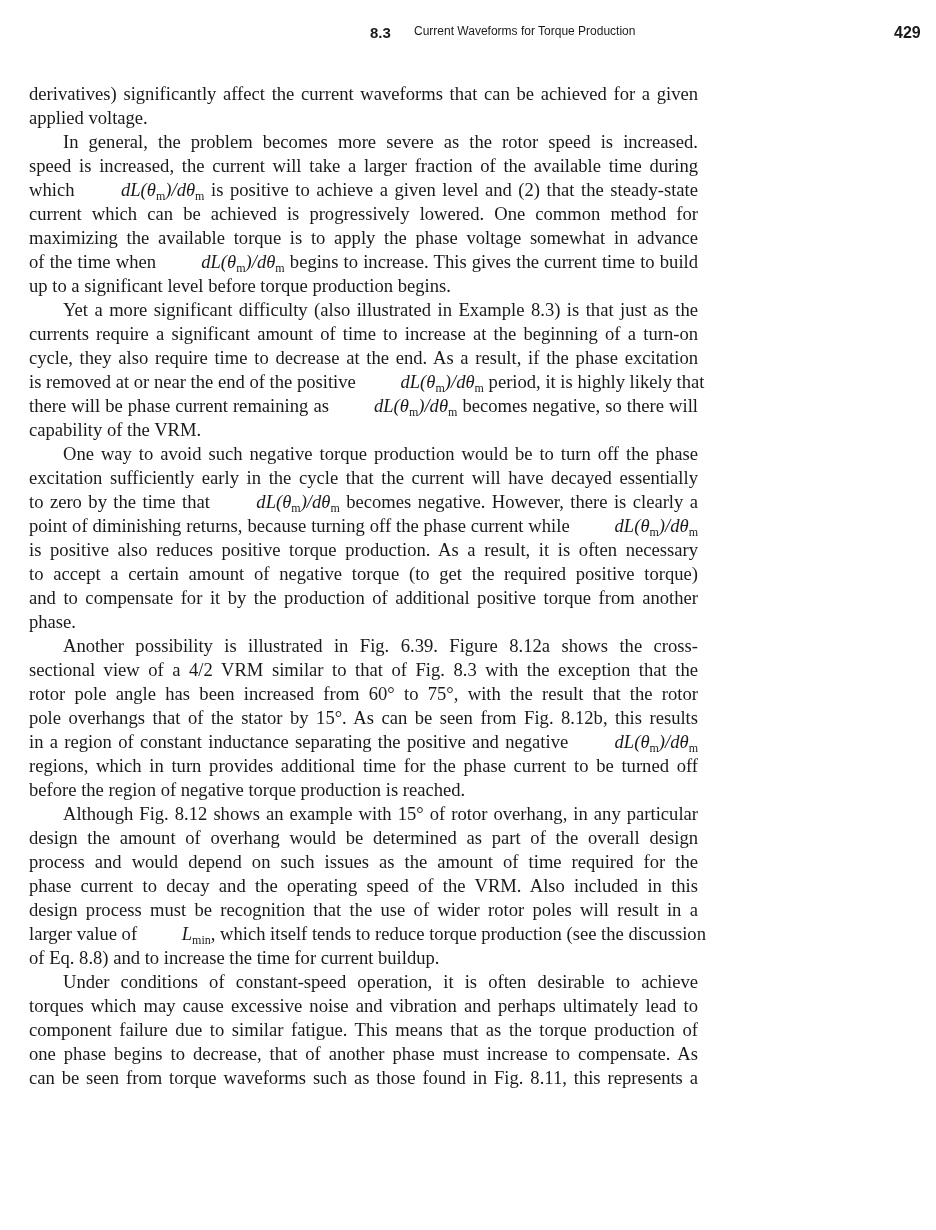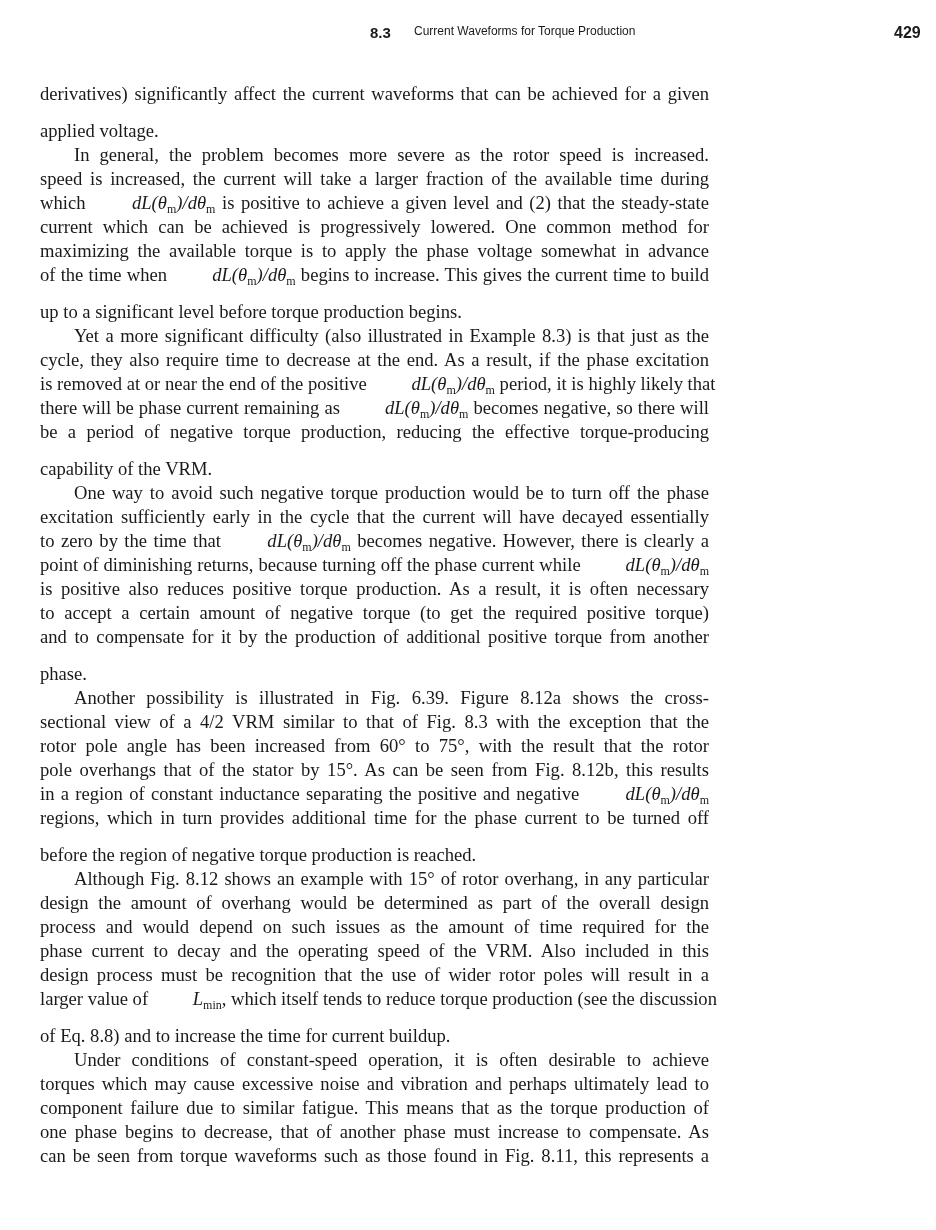--- a/index.html
+++ b/index.html
@@ -1,23 +1,23 @@
 <!DOCTYPE html>
 <html><head>
 <meta charset="utf-8">
 <style>
   html, body { margin: 0; padding: 0; background: #ffffff; }
   body { width: 936px; height: 1230px; position: relative; overflow: hidden; color: #1a1a1a; }
   .header { position: absolute; top: 24px; left: 0; width: 936px; height: 24px; font-family: "Liberation Sans", sans-serif; }
   .sec-num { position: absolute; left: 370px; top: 0; font-weight: bold; font-size: 15px; }
   .sec-title { position: absolute; left: 414px; top: 0; font-size: 12px; }
   .page-num { position: absolute; left: 870px; top: 0; font-weight: bold; font-size: 16px; margin-left: 24px; }
-  .body { position: absolute; top: 82px; left: 40px; width: 669px; font-family: "Liberation Serif", serif; font-size: 18.6px; line-height: 24px; }
+  .body { position: absolute; top: 82px; left: 29px; width: 669px; font-family: "Liberation Serif", serif; font-size: 18.6px; line-height: 24px; }
   .line { display: block; white-space: nowrap; text-align: justify; text-align-last: justify; height: 24px; }
-  .line.last { text-align-last: left; margin-top: 13px; }
+  .line.last { text-align-last: left; }
   .line.indent { padding-left: 34px; }
   .math { font-style: italic; margin-left: 40px; }
   sub { font-size: 12px; line-height: 0; font-style: normal; vertical-align: -4px; }
 </style>
 </head>
 <body>
 
 <div class="header">
   <span class="sec-num">8.3</span>
   <span class="sec-title">Current Waveforms for Torque Production</span>
@@ -28,24 +28,24 @@
     <span class="line">derivatives) significantly affect the current waveforms that can be achieved for a given</span>
     <span class="line last">applied voltage.</span>
     <span class="line indent">In general, the problem becomes more severe as the rotor speed is increased.</span>
     <span class="line">speed is increased, the current will take a larger fraction of the available time during</span>
     <span class="line">which <span class="math">dL(θ<sub>m</sub>)/dθ<sub>m</sub></span> is positive to achieve a given level and (2) that the steady-state</span>
     <span class="line">current which can be achieved is progressively lowered. One common method for</span>
     <span class="line">maximizing the available torque is to apply the phase voltage somewhat in advance</span>
     <span class="line">of the time when <span class="math">dL(θ<sub>m</sub>)/dθ<sub>m</sub></span> begins to increase. This gives the current time to build</span>
     <span class="line last">up to a significant level before torque production begins.</span>
     <span class="line indent">Yet a more significant difficulty (also illustrated in Example 8.3) is that just as the</span>
+    <span class="line">currents require a significant amount of time to increase at the beginning of a turn-on</span>
     <span class="line">cycle, they also require time to decrease at the end. As a result, if the phase excitation</span>
     <span class="line">is removed at or near the end of the positive <span class="math">dL(θ<sub>m</sub>)/dθ<sub>m</sub></span> period, it is highly likely that</span>
     <span class="line">there will be phase current remaining as <span class="math">dL(θ<sub>m</sub>)/dθ<sub>m</sub></span> becomes negative, so there will</span>
-    <span class="line">be a period of negative torque production, reducing the effective torque-producing</span>
     <span class="line last">capability of the VRM.</span>
     <span class="line indent">One way to avoid such negative torque production would be to turn off the phase</span>
     <span class="line">excitation sufficiently early in the cycle that the current will have decayed essentially</span>
     <span class="line">to zero by the time that <span class="math">dL(θ<sub>m</sub>)/dθ<sub>m</sub></span> becomes negative. However, there is clearly a</span>
     <span class="line">point of diminishing returns, because turning off the phase current while <span class="math">dL(θ<sub>m</sub>)/dθ<sub>m</sub></span></span>
     <span class="line">is positive also reduces positive torque production. As a result, it is often necessary</span>
     <span class="line">to accept a certain amount of negative torque (to get the required positive torque)</span>
     <span class="line">and to compensate for it by the production of additional positive torque from another</span>
     <span class="line last">phase.</span>
     <span class="line indent">Another possibility is illustrated in Fig. 6.39. Figure 8.12a shows the cross-</span>

